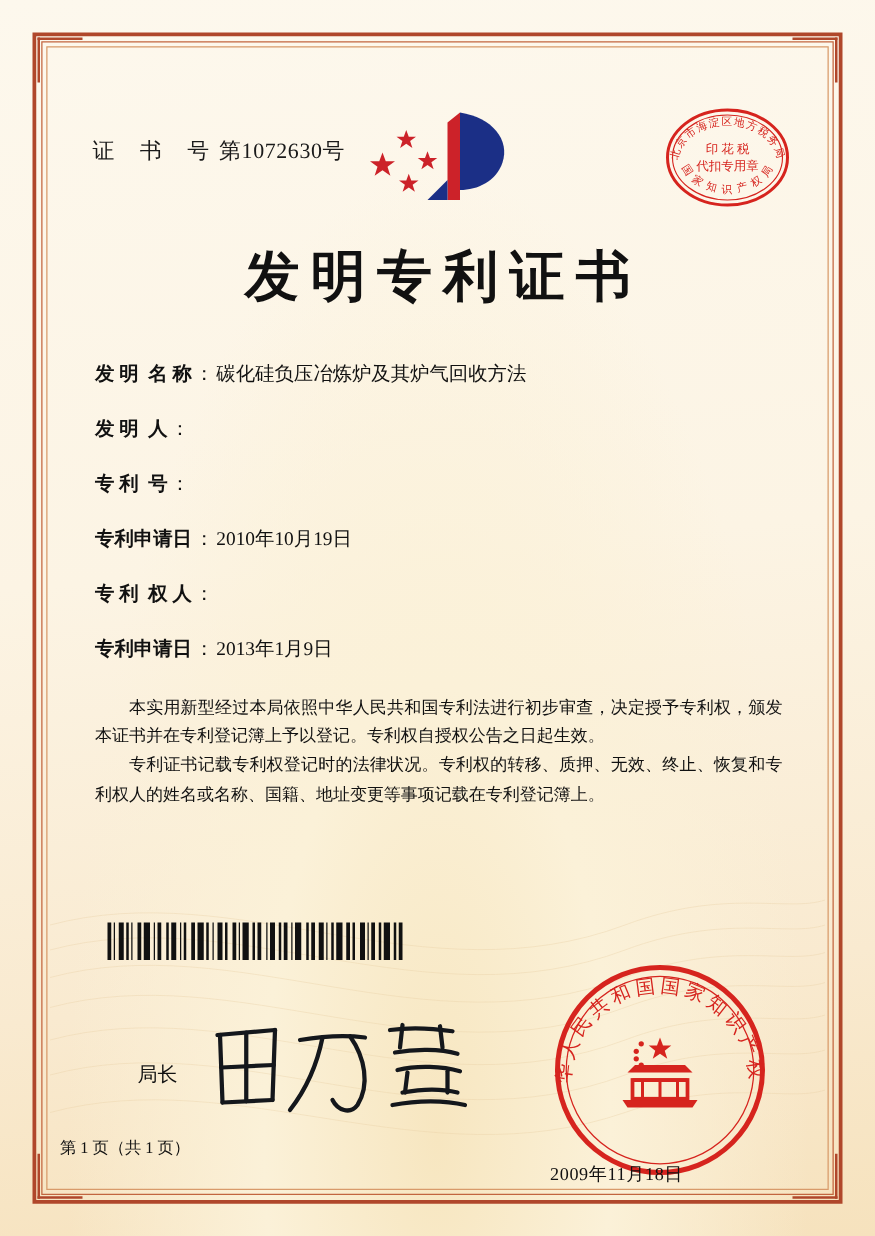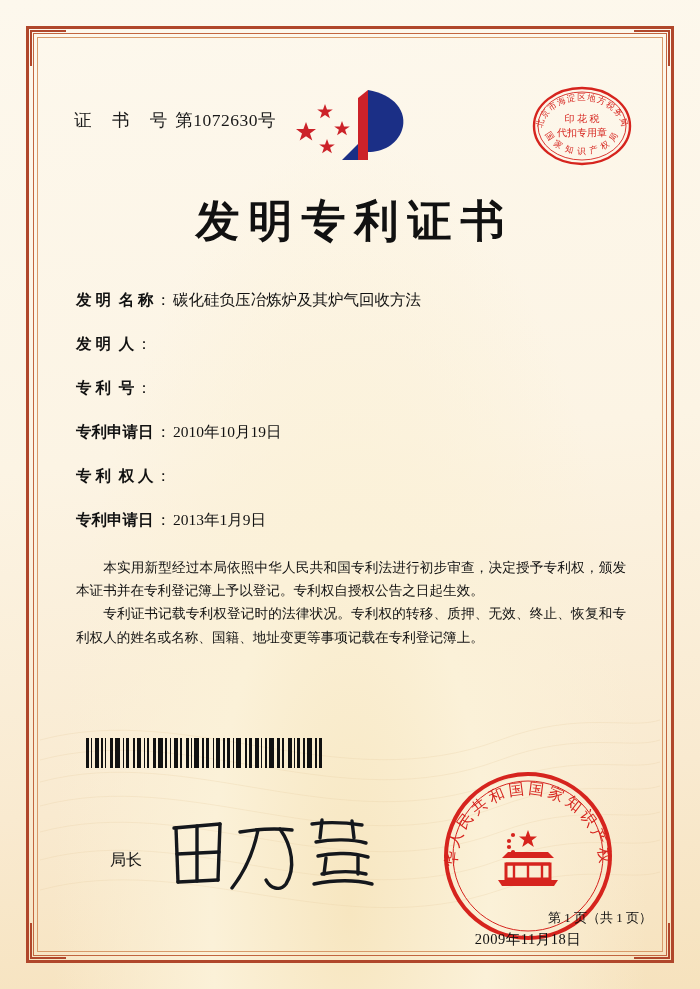--- a/index.html
+++ b/index.html
@@ -139,20 +139,21 @@
     padding-left: 28px;
     padding-right: 26px;
     font-size: 13.6px;
     line-height: 1.72;
     color: #111;
     text-align: justify;
   }
   .paragraphs p {
     margin: 0 0 0 0;
     text-indent: 2em;
+    font-family: Liberation Mono, monospace;
   }
 
   
   .barcode {
     position: absolute;
     left: 38px;
     top: 690px;
     width: 300px;
     height: 30px;
     display: flex;
@@ -188,32 +189,31 @@
     right: 36px;
     top: -20px;
     width: 176px;
     height: 176px;
   }
   .seal-date {
     position: absolute;
     right: 36px;
     top: 142px;
     width: 176px;
-    text-align: center;
     font-size: 14.5px;
     color: #111;
     letter-spacing: 0.5px;
   }
 
   .page-footer {
     position: absolute;
     left: 0;
-    right: 0;
+    right: 16px;
     bottom: 14px;
-    text-align: right;
+    text-align: left;
     font-size: 13px;
     color: #111;
   }
 
   
   .texture {
     position: absolute;
     left: 40px; right: 40px; top: 40px; bottom: 40px;
     pointer-events: none;
     opacity: 0.5;

